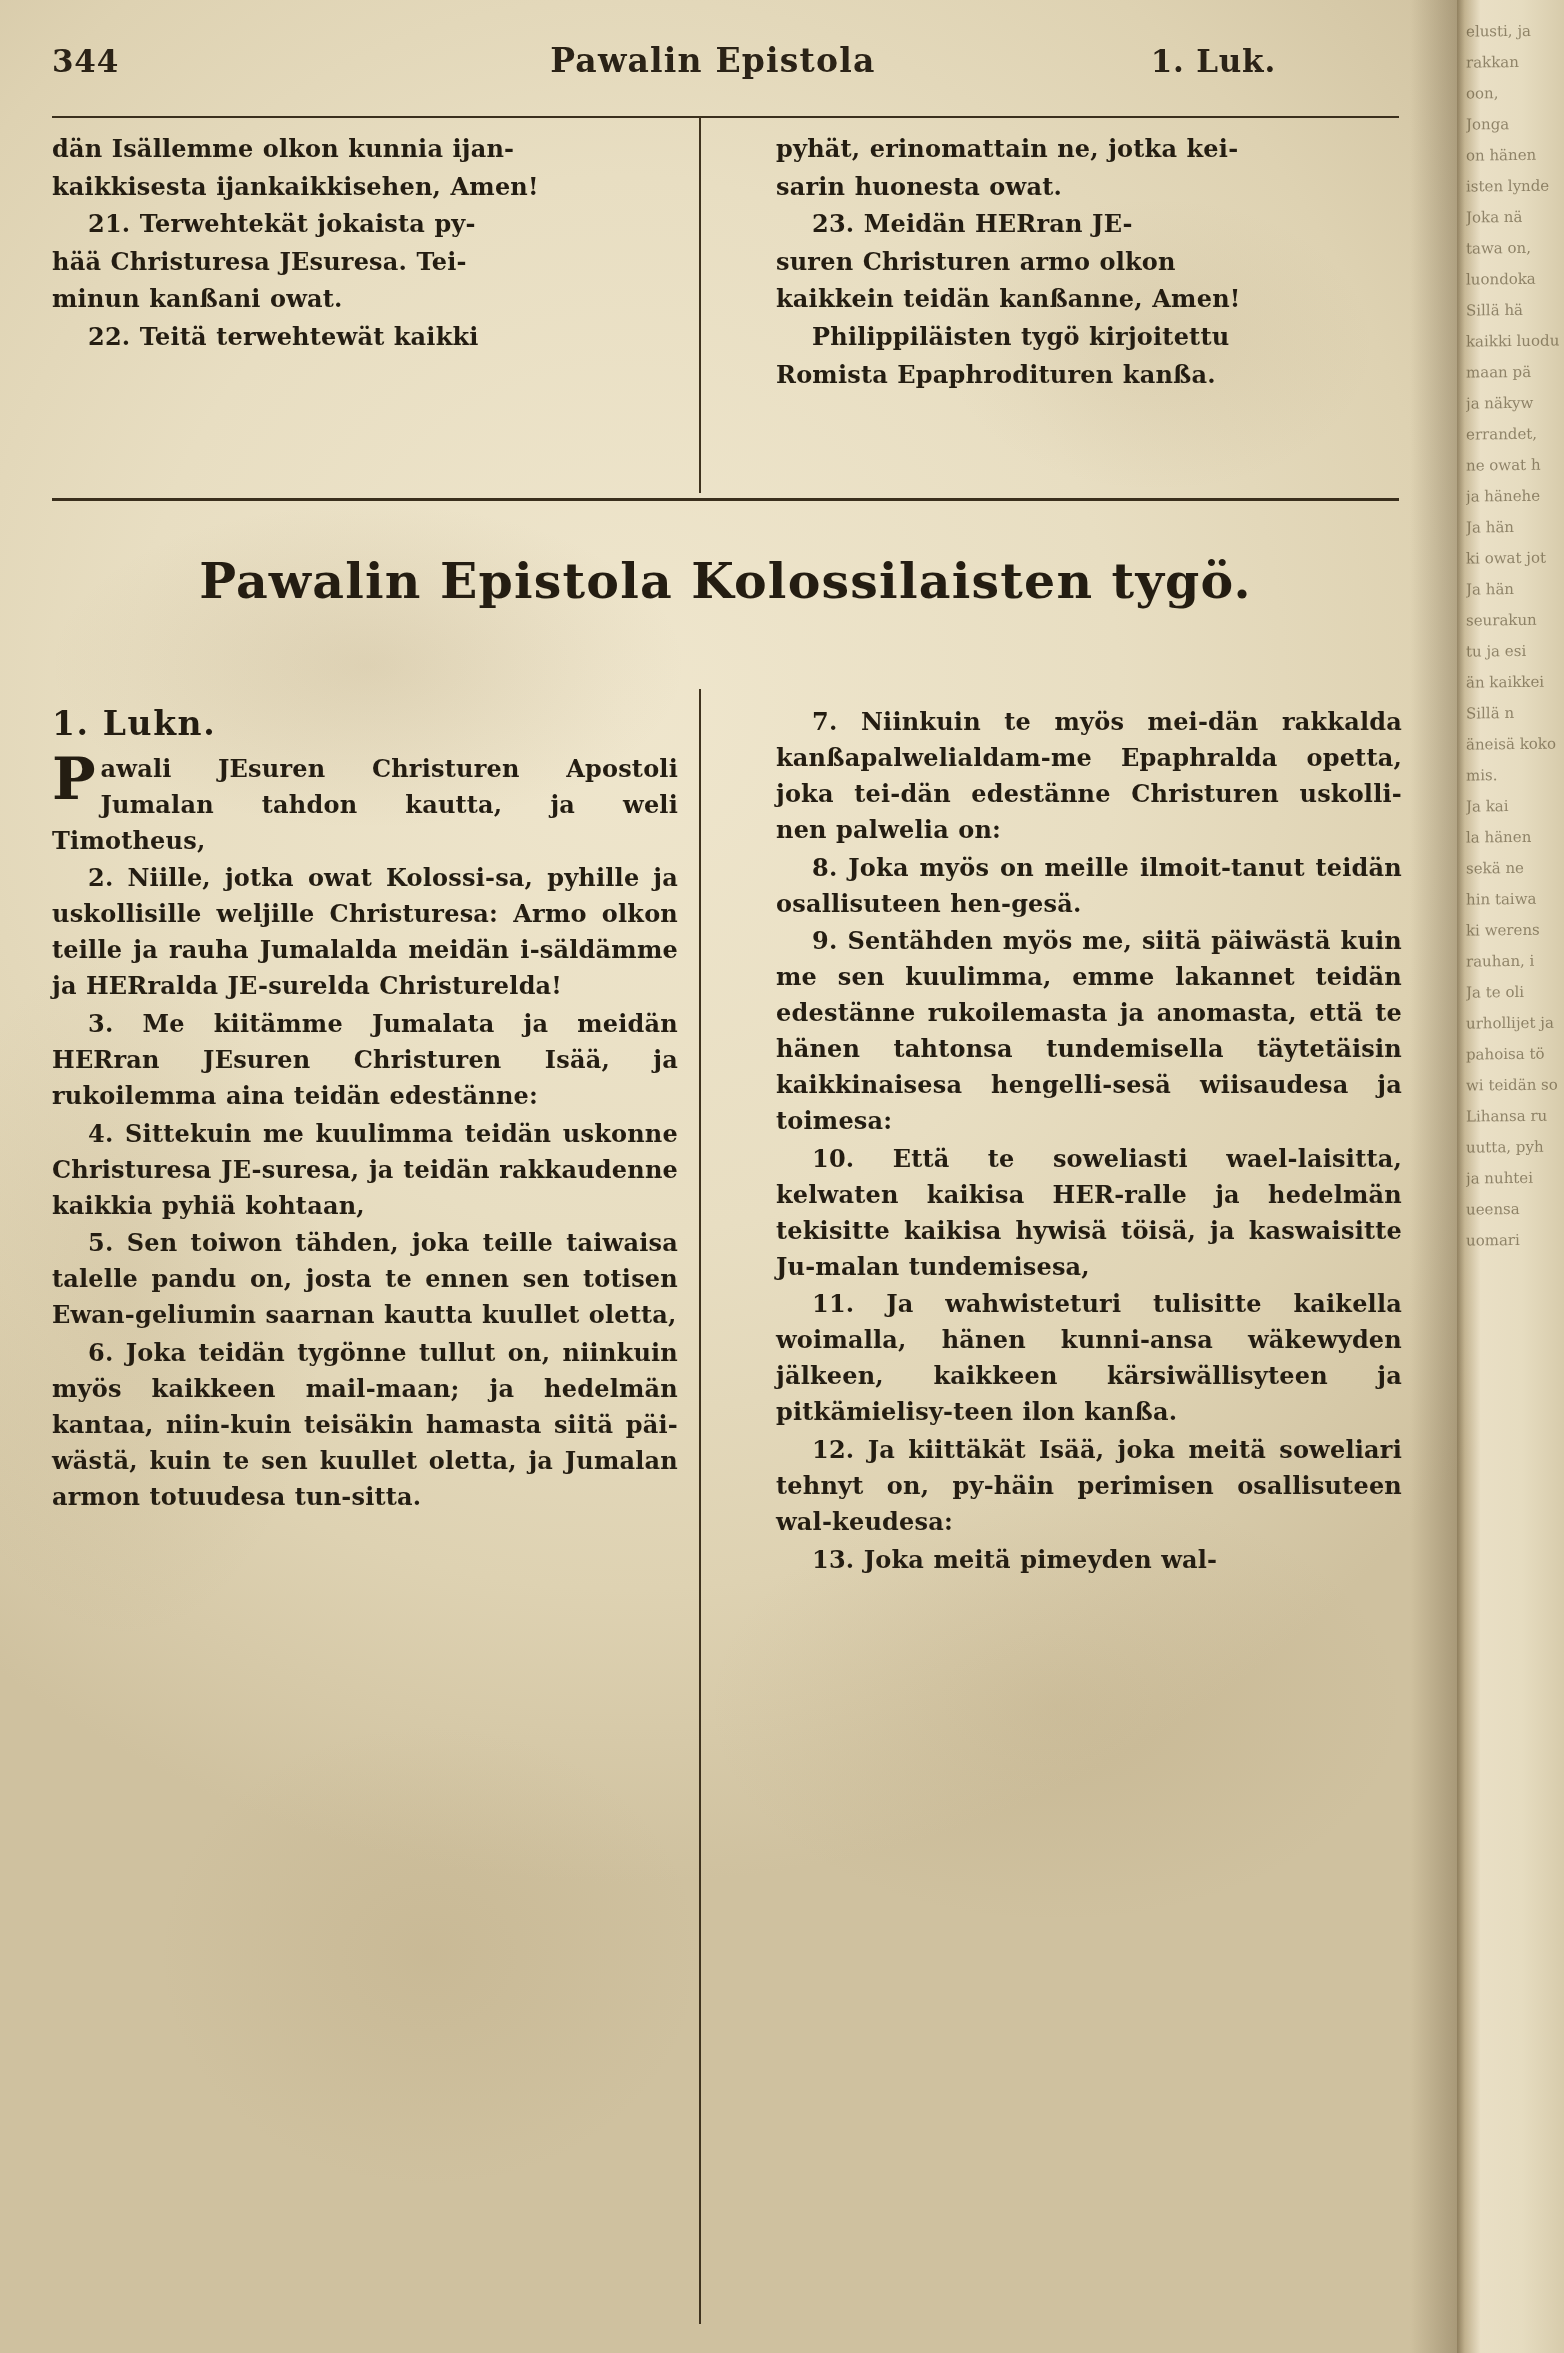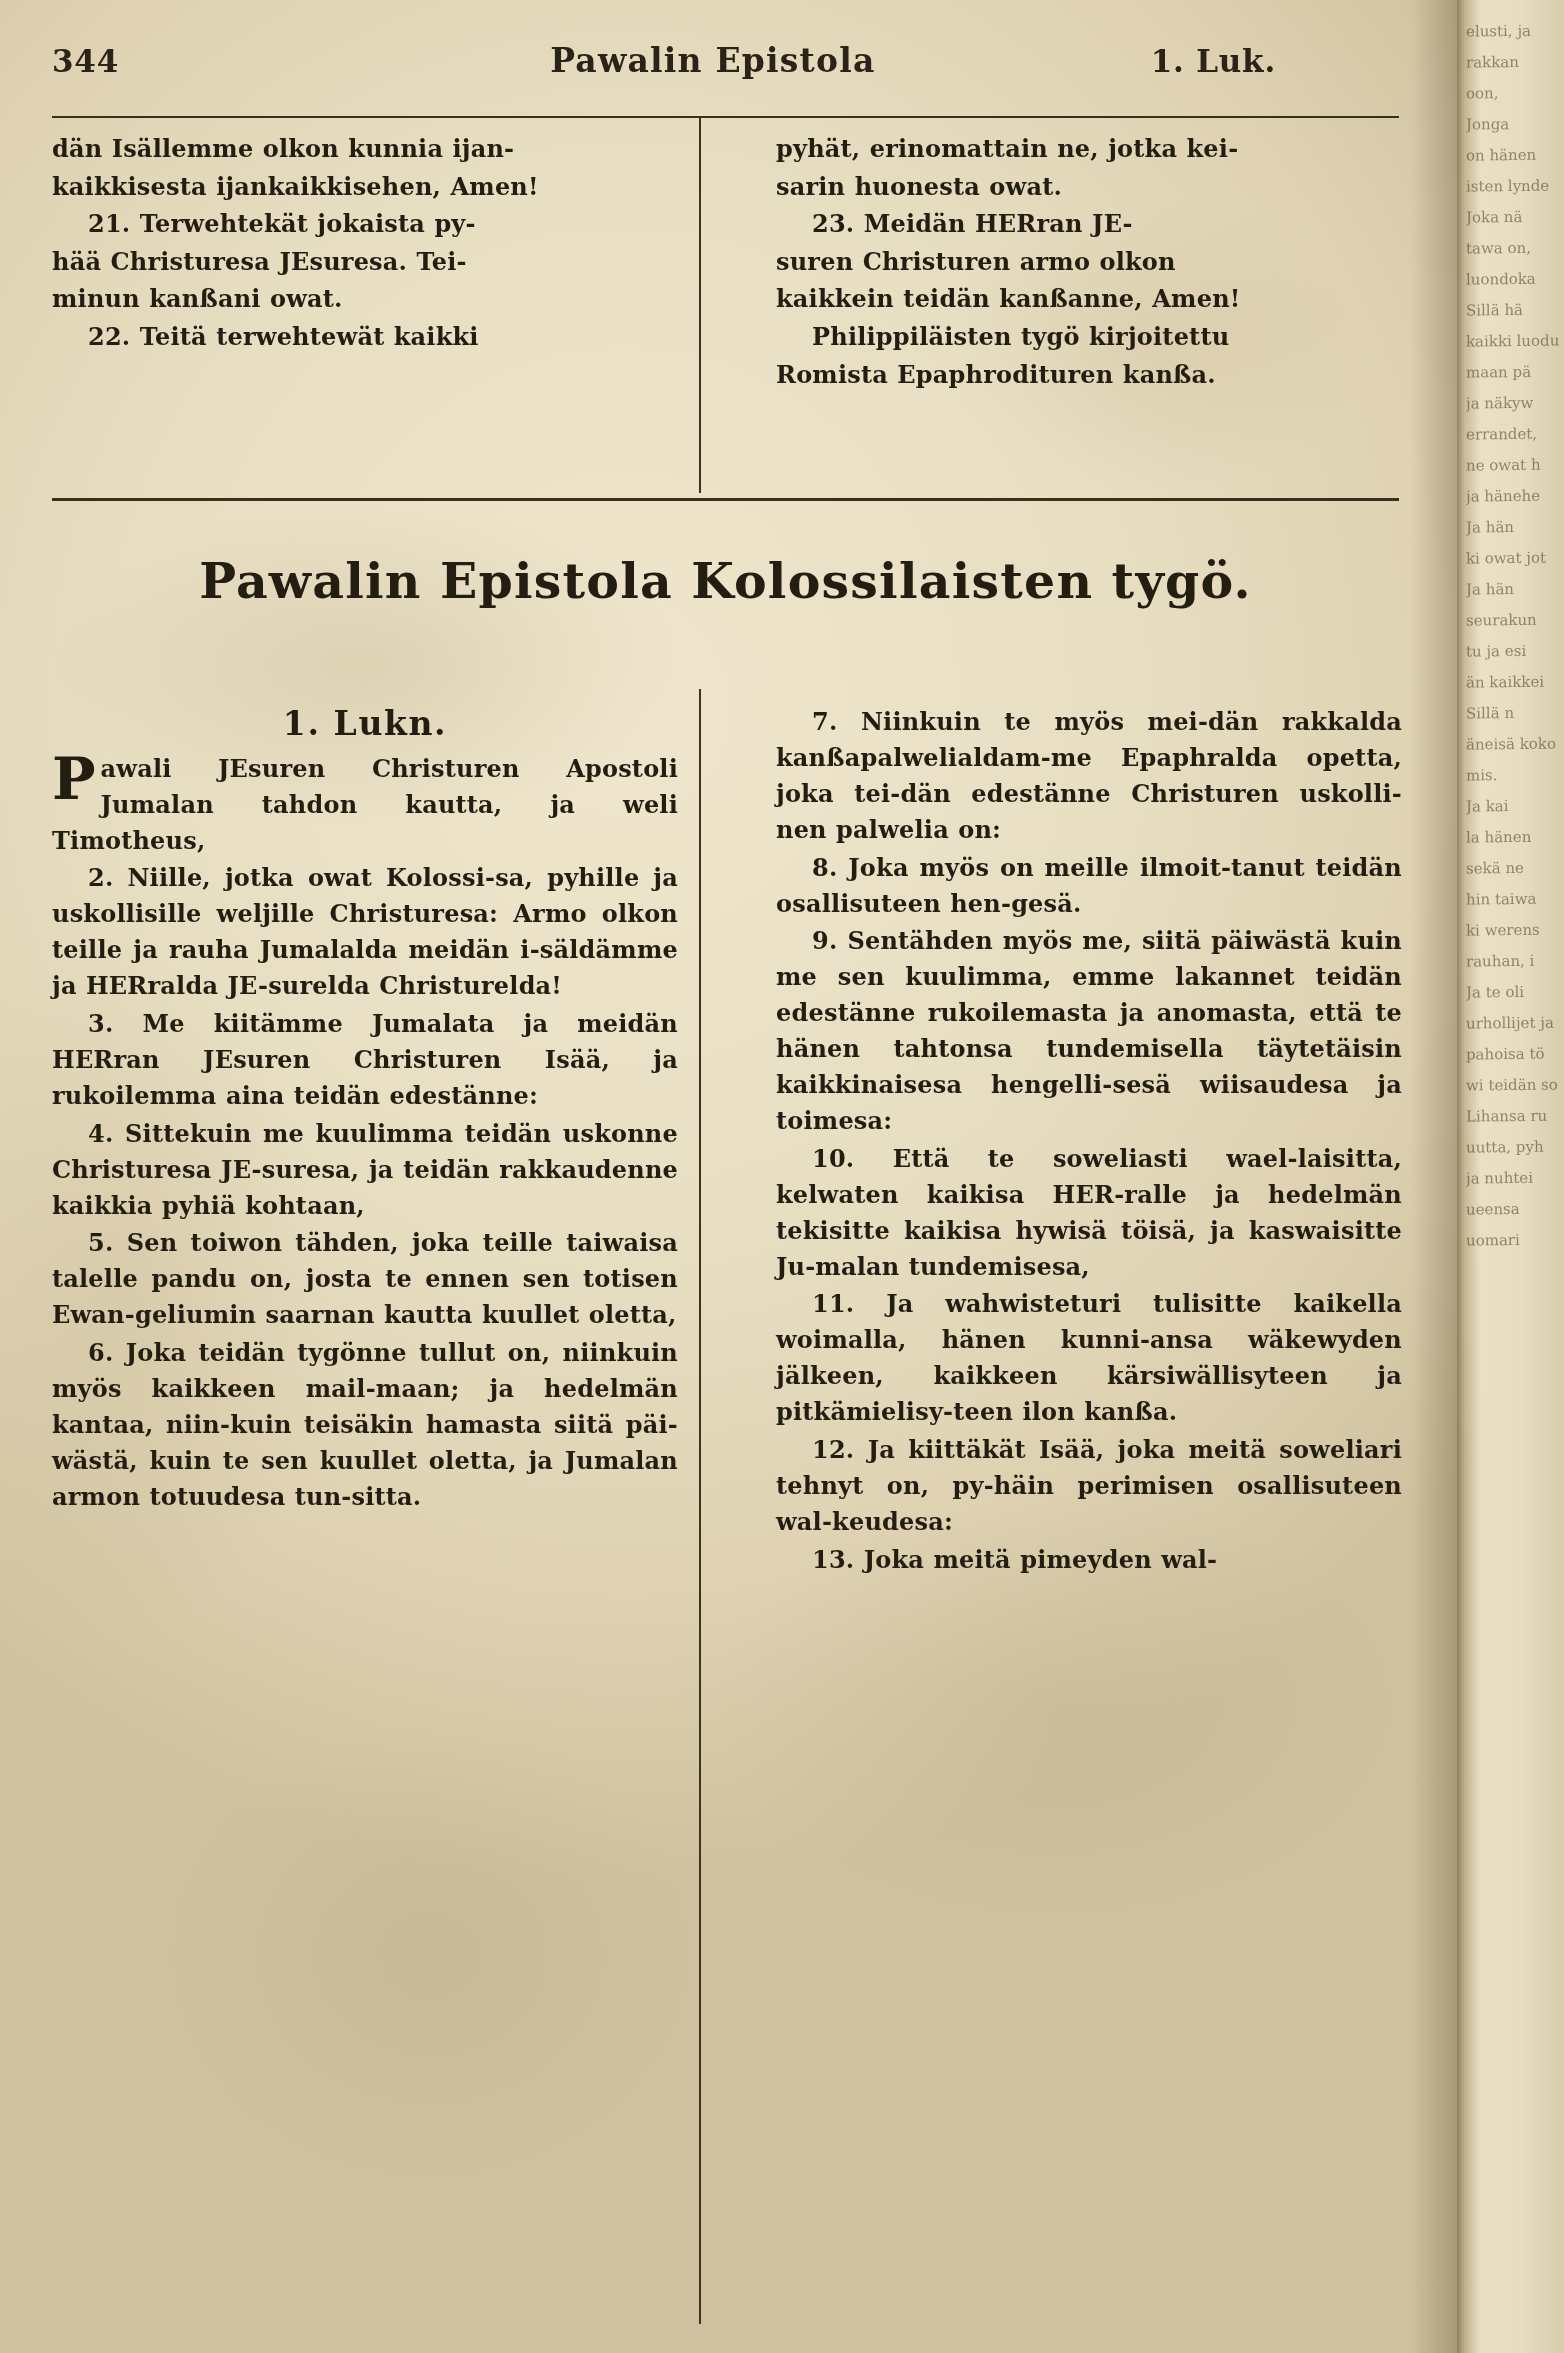--- a/index.html
+++ b/index.html
@@ -150,21 +150,21 @@
     left: 52px; top: 552px;
     width: 1347px;
     text-align: center;
     font-family: "DejaVu Serif", serif;
     font-size: 49px;
     font-weight: bold;
     letter-spacing: 1.2px;
     color: #241d12;
   }
   .chapter-head {
-    text-align: center;
+    text-align: left;
     font-family: "DejaVu Serif", serif;
     font-size: 33px;
     font-weight: bold;
     letter-spacing: 1.6px;
     margin: 0 0 7.8px 0;
     color: #241d12;
   }
   .dropcap-para {
     text-indent: 0;
   }

